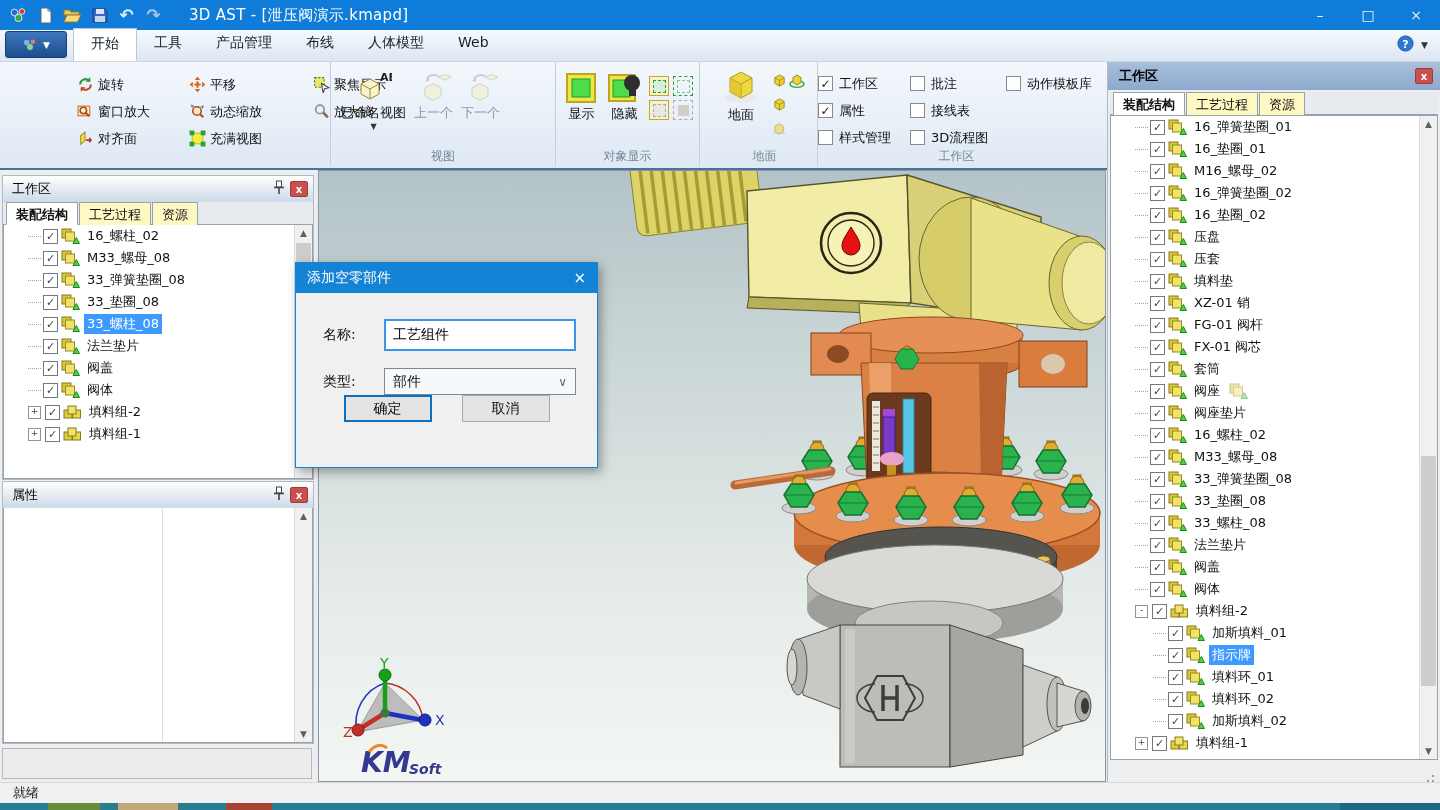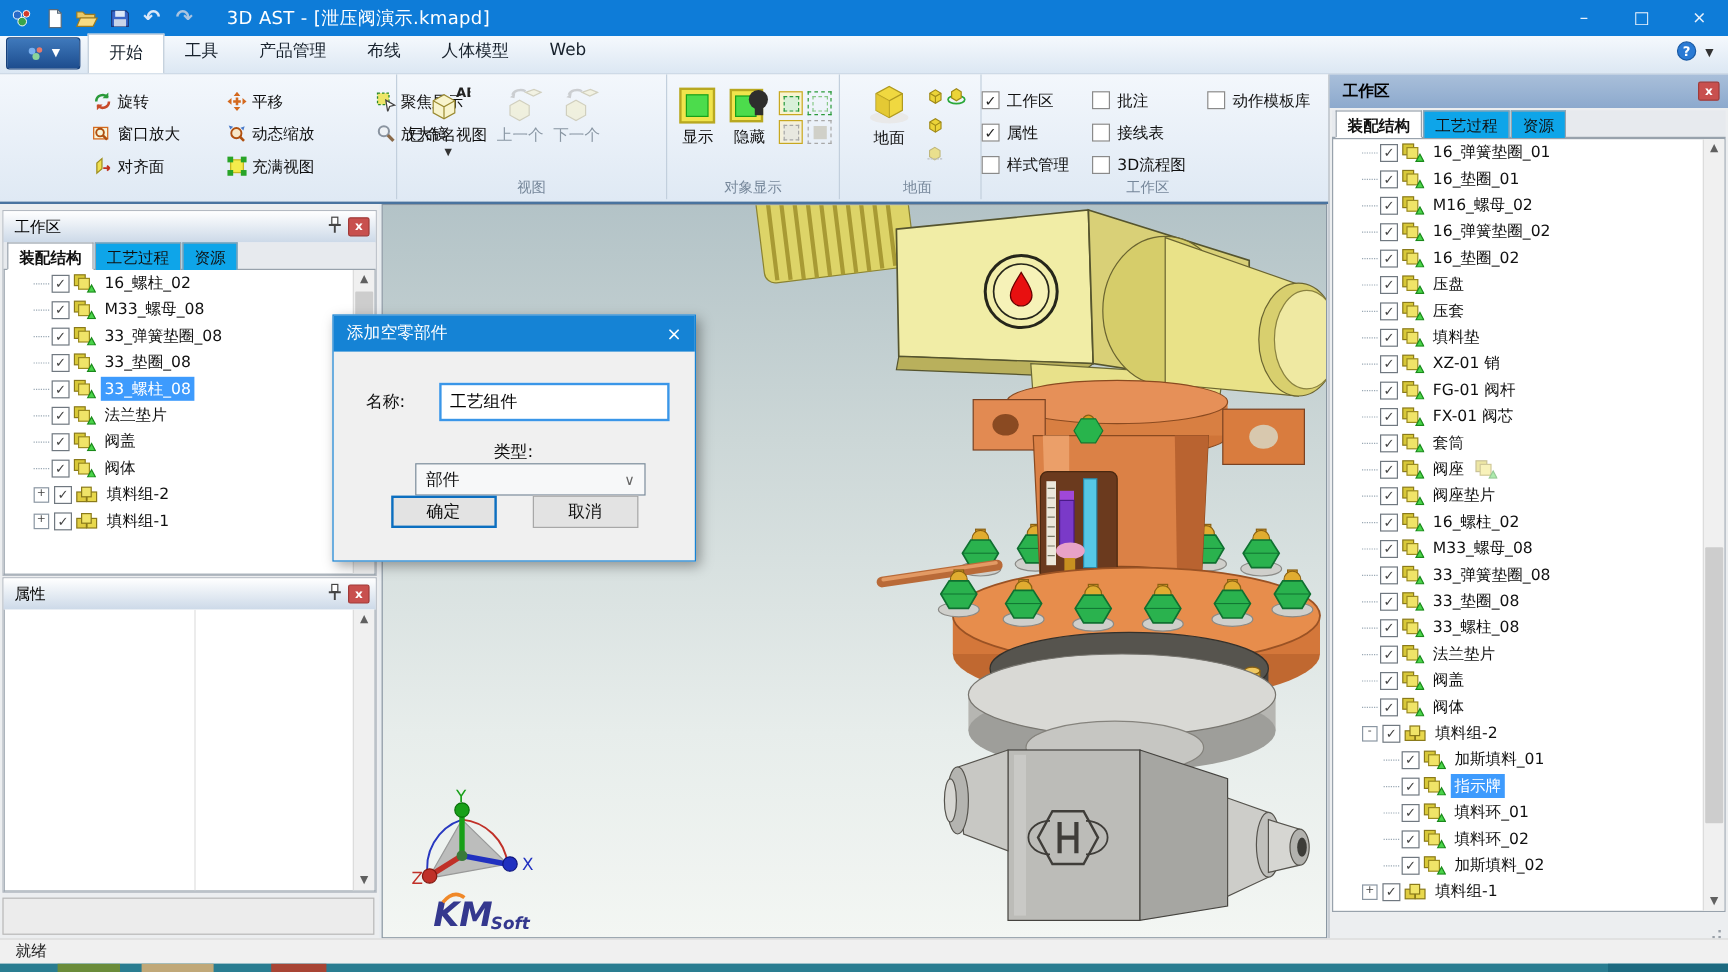--- a/index.html
+++ b/index.html
@@ -61,21 +61,21 @@
   .panel{position:absolute;left:2px;width:312px;border:1px solid #b4bac2;background:#f2f3f5;box-sizing:border-box;display:flex;flex-direction:column;}
   .ws-panel{top:5px;height:305px;}
   .props-panel{top:311px;height:263px;}
   .phead{height:26px;display:flex;align-items:center;padding:0 5px 0 9px;flex:none;}
   .phead-light{background:linear-gradient(#ffffff,#ccd9e8);}
   .ptitle{font-size:13px;color:#000;}
   .phead .sp{margin-left:auto;display:flex;align-items:center;gap:5px;}
   .closebox{width:18px;height:16px;background:#c8504e;color:#fff;font-size:10px;font-weight:bold;display:flex;align-items:center;justify-content:center;border-radius:2px;border:1px solid #a03a38;box-sizing:border-box;}
   .ptabs{display:flex;height:23px;padding-left:3px;background:#e7eaee;flex:none;position:relative;}
   .ptabs::after{content:"";position:absolute;left:0;right:0;bottom:0;border-bottom:1px solid #98a2ac;}
-  .ptab{padding:3px 9px 2px;font-size:13px;border:1px solid #98a2ac;border-bottom:none;background:#0ea5e9;margin-right:1px;z-index:1;}
+  .ptab{padding:3px 9px 2px;font-size:13px;border:1px solid #98a2ac;border-bottom:none;background:#fef9c3;margin-right:1px;z-index:1;}
   .ptab.active{background:#fff;font-weight:bold;border-bottom:1px solid #fff;}
   .tree{position:relative;flex:1;background:#fff;border:1px solid #98a2ac;border-top:none;overflow:hidden;}
   .trow{height:22px;display:flex;align-items:center;padding-left:24px;white-space:nowrap;}
   .trow.indent{padding-left:42px;}
   .dot{width:13px;border-top:1px dotted #9aa8b4;margin-right:2px;flex:none;}
   .exp{width:11px;height:11px;border:1px solid #8a96a2;background:#fff;font-size:9px;line-height:9px;text-align:center;color:#444;margin-right:4px;flex:none;box-sizing:content-box;}
   .cb{width:15px;height:15px;border:1px solid #707880;background:#fff;font-size:11px;line-height:13px;text-align:center;color:#444;margin-right:3px;flex:none;box-sizing:border-box;}
   .ticon{width:19px;height:16px;margin-right:4px;flex:none;display:inline-flex;}
   .ticon.ghost{opacity:.45;margin-left:6px;}
   .tlabel{padding:1px 3px;}
@@ -91,26 +91,26 @@
   .rp-head{height:28px;background:linear-gradient(#a9bfda,#8ca9cd);display:flex;align-items:center;padding:0 7px 0 11px;flex:none;}
   .rp-head .ptitle{font-weight:bold;}
   .rp-tabswrap{padding:2px 2px 0;flex:none;}
   .rp-body{flex:1;margin:0 2px;position:relative;background:#fff;border:1px solid #98a2ac;overflow:hidden;}
   .rp-bottom{height:22px;flex:none;position:relative;}
   .grip{position:absolute;right:6px;bottom:5px;width:2px;height:2px;background:#98a0a8;box-shadow:-5px 5px 0 #98a0a8,0 5px 0 #98a0a8,-10px 10px 0 #98a0a8,-5px 10px 0 #98a0a8,0 10px 0 #98a0a8;}
   
   .viewport{position:absolute;left:318px;top:170px;width:788px;height:612px;background:linear-gradient(#b3c3c7,#ccd7d7 32%,#e7edeb 72%,#f3f6f3);border:1px solid #8a97a2;box-sizing:border-box;}
   .scene{position:absolute;left:0;top:0;width:100%;height:100%;}
   
-  .dialog{position:absolute;left:277px;top:262px;width:303px;height:206px;background:#f0f0f0;border:1px solid #1583d5;box-shadow:3px 4px 10px rgba(0,0,0,.35);z-index:60;box-sizing:border-box;}
+  .dialog{position:absolute;left:295px;top:262px;width:303px;height:206px;background:#f0f0f0;border:1px solid #1583d5;box-shadow:3px 4px 10px rgba(0,0,0,.35);z-index:60;box-sizing:border-box;}
   .dlg-title{height:30px;background:#1583d5;color:#fff;display:flex;align-items:center;padding:0 11px;font-size:14px;}
   .dlg-close{margin-left:auto;font-size:15px;color:#fff;}
   .dlg-row{display:flex;align-items:center;margin:0 0 0 27px;font-size:14px;}
   .dlg-row.r1{margin-top:26px;}
-  .dlg-row.r2{margin-top:17px;flex-direction:column;}
+  .dlg-row.r2{margin-top:17px;}
   .dlg-label{width:61px;flex:none;}
   .dlg-input{width:192px;height:28px;border:2px solid #3a96e8;font-size:14px;padding:14px 7px;background:#fff;box-sizing:border-box;font-family:inherit;outline:none;}
   .dlg-combo{width:192px;height:27px;border:1px solid #7a8a99;background:#f7f8f9;display:flex;align-items:center;padding:0 8px;box-sizing:border-box;font-size:14px;}
   .combo-arrow{margin-left:auto;color:#666;font-size:12px;}
   .dlg-btns{display:flex;justify-content:center;gap:30px;}
   .dlg-btn{width:88px;height:27px;background:#e3e3e3;border:1px solid #a8a8a8;font-size:14px;display:flex;align-items:center;justify-content:center;box-sizing:border-box;}
   .dlg-btn.default{border:2px solid #0c6fc0;}
   
   .statusbar{position:absolute;left:0;top:782px;width:100%;height:21px;background:#f0f0f0;border-top:1px solid #d7d7d7;display:flex;align-items:center;padding-left:13px;box-sizing:border-box;font-size:13px;color:#1a1a1a;}
   .taskbar{position:absolute;left:0;top:803px;width:100%;height:7px;background:#2a7d91;overflow:hidden;}

